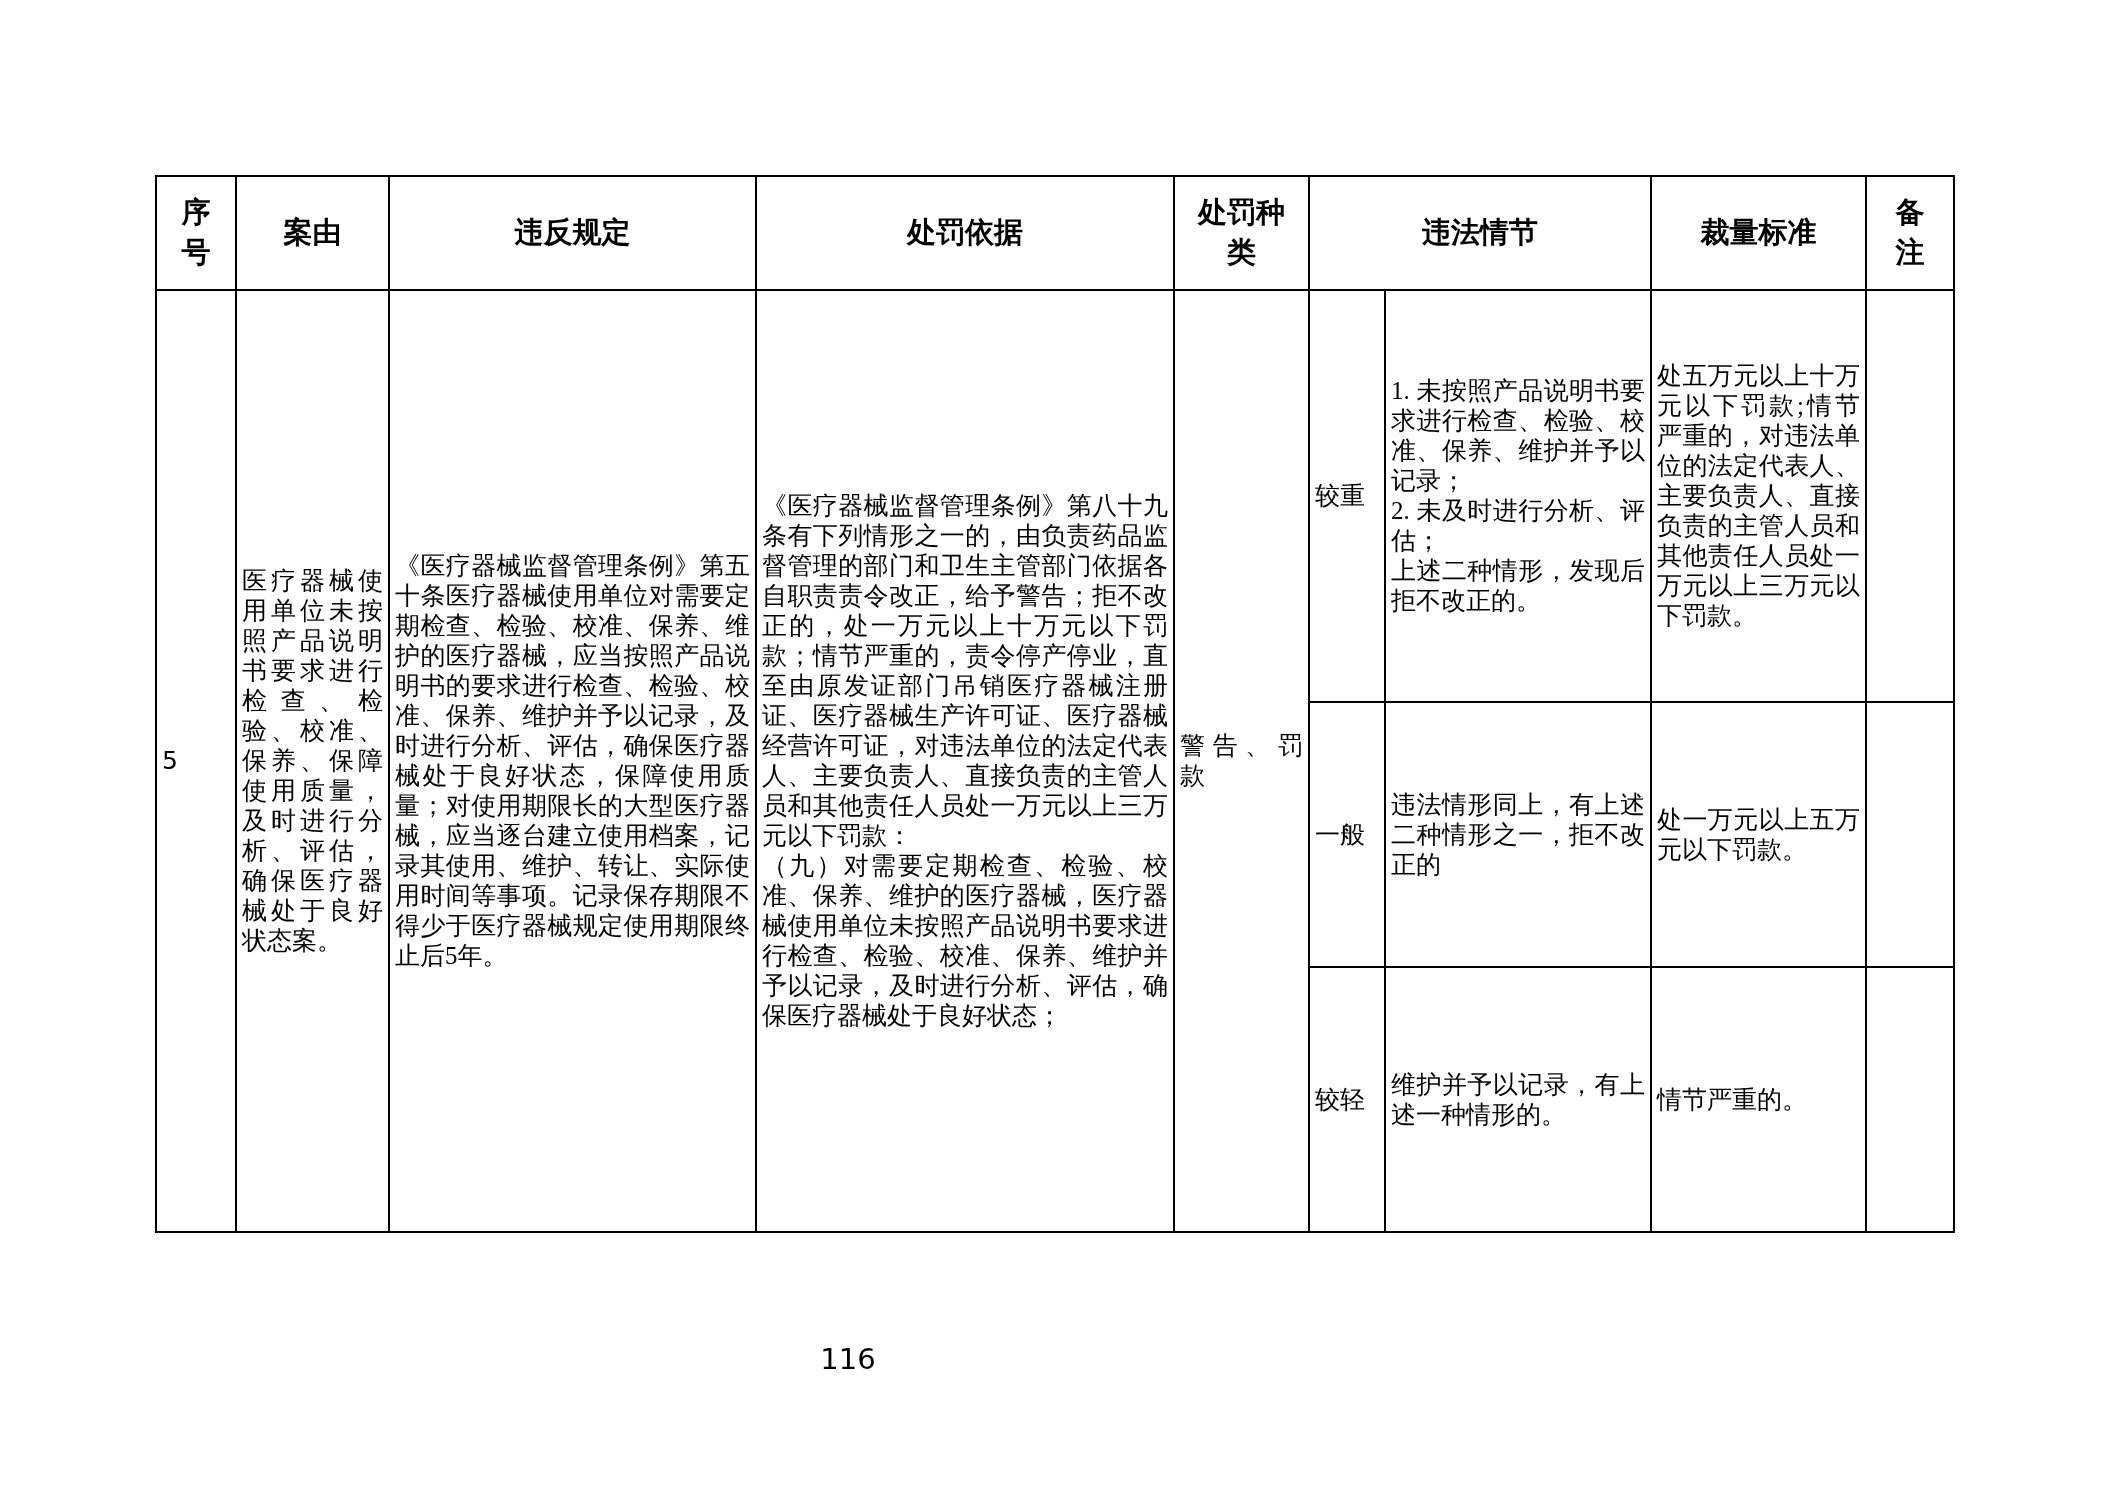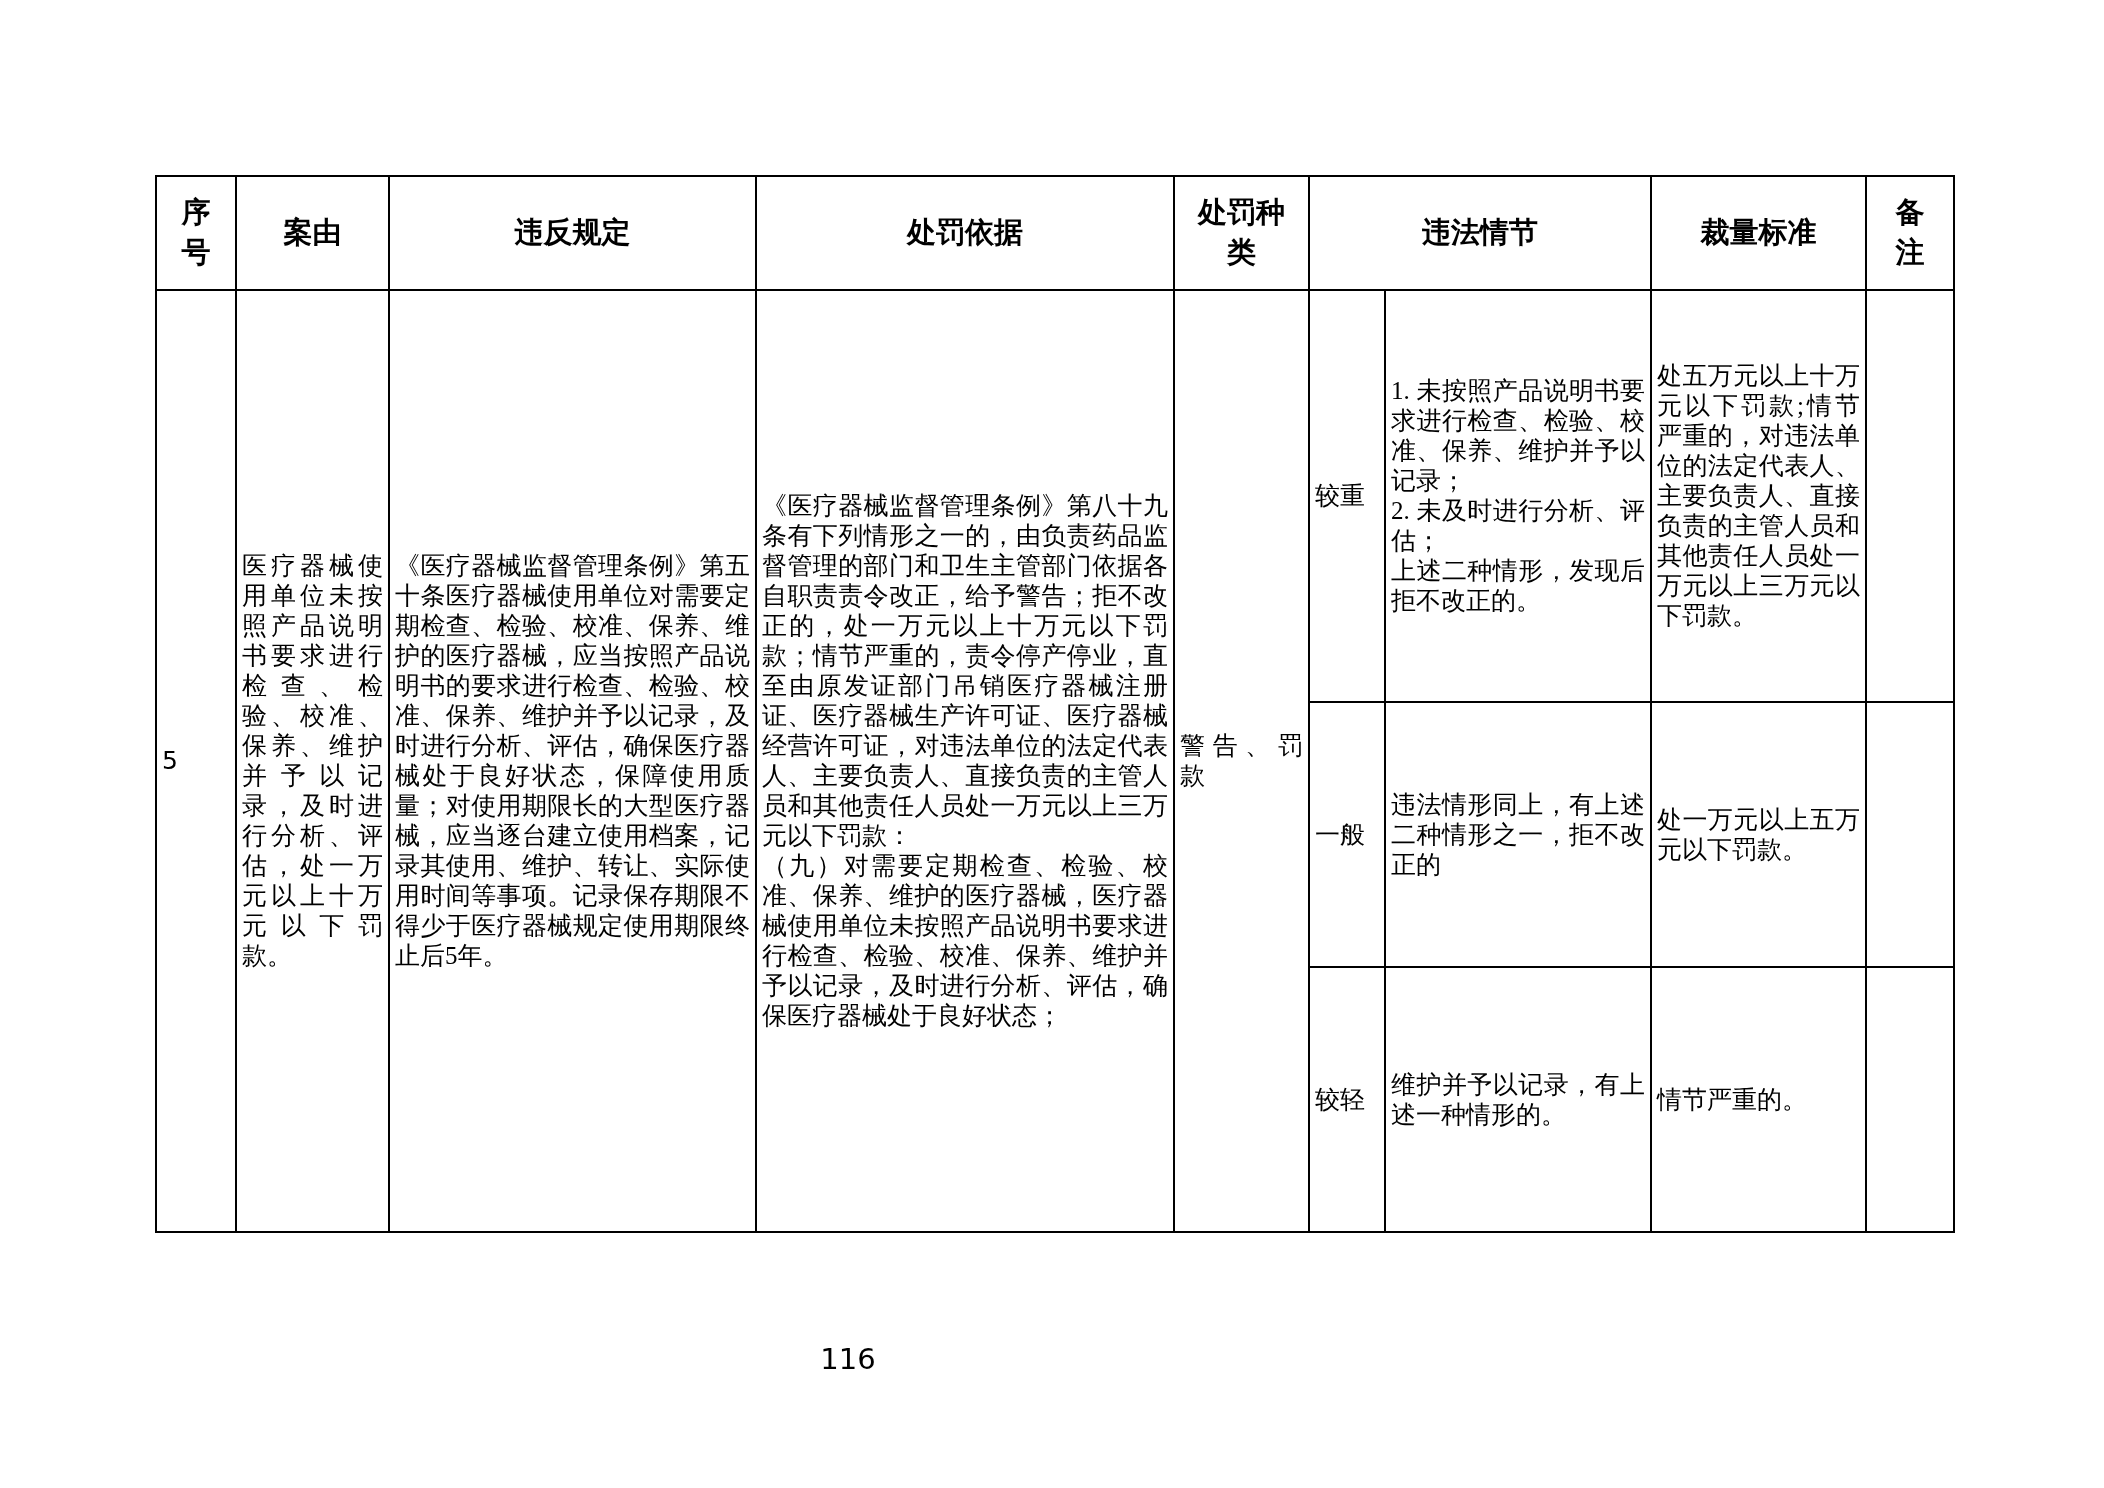--- a/index.html
+++ b/index.html
@@ -55,21 +55,21 @@
     <th>案由</th>
     <th>违反规定</th>
     <th>处罚依据</th>
     <th>处罚种类</th>
     <th colspan="2">违法情节</th>
     <th>裁量标准</th>
     <th>备注</th>
   </tr>
   <tr class="h-r1">
     <td rowspan="3" class="seq-cell">5</td>
-    <td rowspan="3">医疗器械使用单位未按照产品说明书要求进行检查、检验、校准、保养、维护并予以记录，及时进行分析、评估，处一万元以上十万元以下罚款。</td>
+    <td rowspan="3">医疗器械使用单位未按照产品说明书要求进行检查、检验、校准、保养、保障使用质量，及时进行分析、评估，确保医疗器械处于良好状态案。</td>
     <td rowspan="3">《医疗器械监督管理条例》第五十条医疗器械使用单位对需要定期检查、检验、校准、保养、维护的医疗器械，应当按照产品说明书的要求进行检查、检验、校准、保养、维护并予以记录，及时进行分析、评估，确保医疗器械处于良好状态，保障使用质量；对使用期限长的大型医疗器械，应当逐台建立使用档案，记录其使用、维护、转让、实际使用时间等事项。记录保存期限不得少于医疗器械规定使用期限终止后5年。</td>
     <td rowspan="3">《医疗器械监督管理条例》第八十九条有下列情形之一的，由负责药品监督管理的部门和卫生主管部门依据各自职责责令改正，给予警告；拒不改正的，处一万元以上十万元以下罚款；情节严重的，责令停产停业，直至由原发证部门吊销医疗器械注册证、医疗器械生产许可证、医疗器械经营许可证，对违法单位的法定代表人、主要负责人、直接负责的主管人员和其他责任人员处一万元以上三万元以下罚款：
 （九）对需要定期检查、检验、校准、保养、维护的医疗器械，医疗器械使用单位未按照产品说明书要求进行检查、检验、校准、保养、维护并予以记录，及时进行分析、评估，确保医疗器械处于良好状态；</td>
     <td rowspan="3" class="cell-center cell-nowrap">警告、罚款</td>
     <td class="cell-center">较重</td>
     <td>1. 未按照产品说明书要求进行检查、检验、校准、保养、维护并予以记录；
 2. 未及时进行分析、评估；
 上述二种情形，发现后拒不改正的。</td>
     <td>处五万元以上十万元以下罚款;情节严重的，对违法单位的法定代表人、主要负责人、直接负责的主管人员和其他责任人员处一万元以上三万元以下罚款。</td>
     <td></td>

